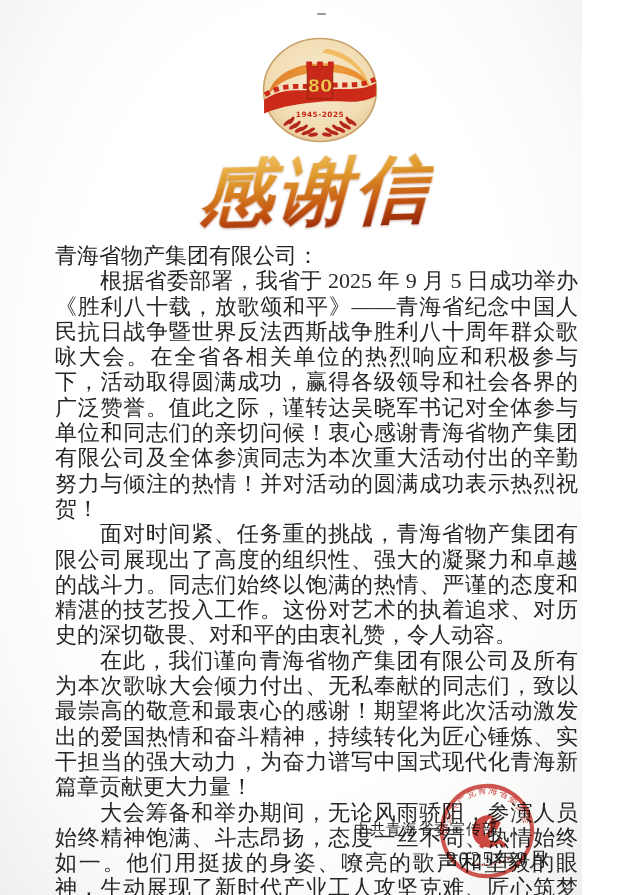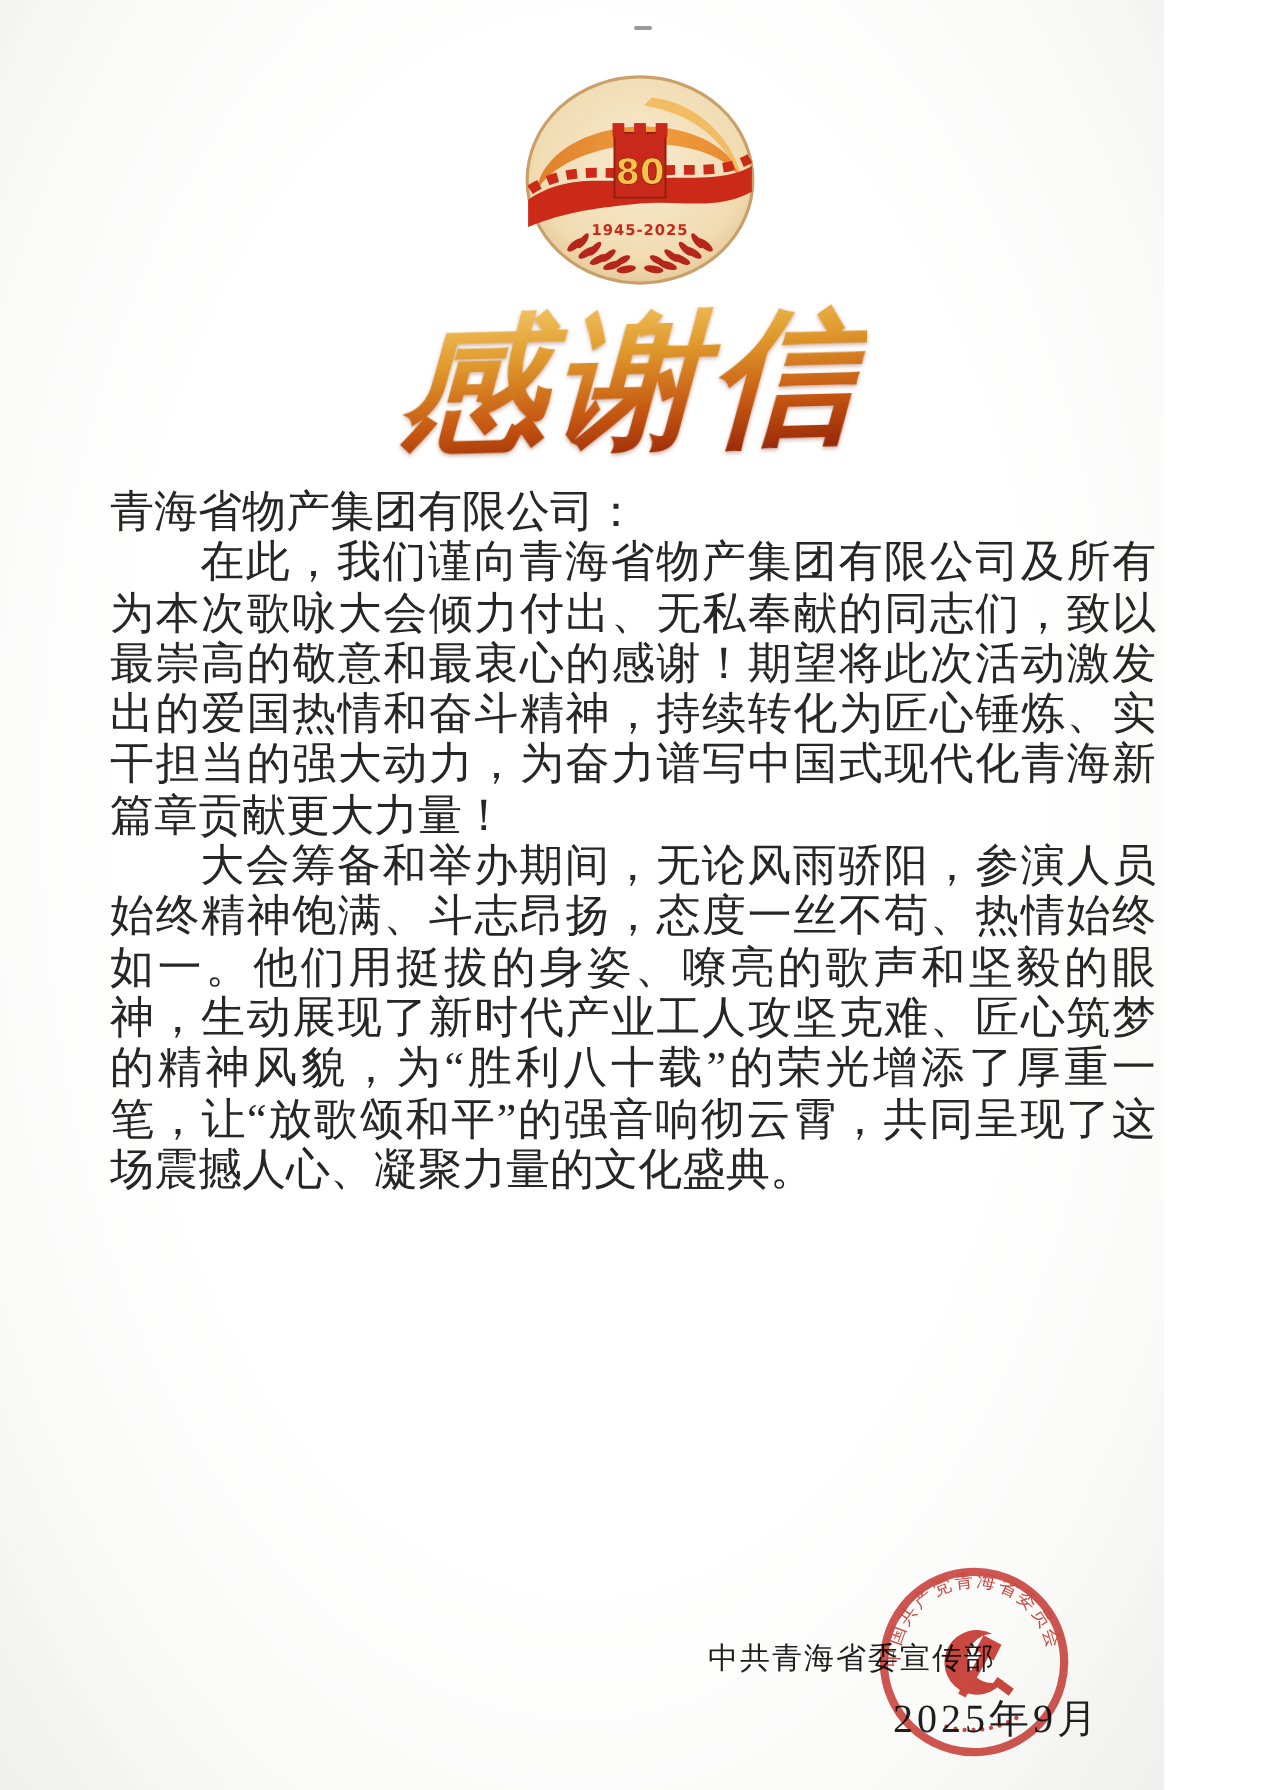--- a/index.html
+++ b/index.html
@@ -120,20 +120,22 @@
       </g>
     </svg>
   </div>
 
   <div class="title-wrap">
     <span class="title-text">感谢信</span>
   </div>
 
   <div class="letter">
     <p>青海省物产集团有限公司：</p>
+    <p class="indent">根据省委部署，我省于 2025 年 9 月 5 日成功举办《胜利八十载，放歌颂和平》——青海省纪念中国人民抗日战争暨世界反法西斯战争胜利八十周年群众歌咏大会。在全省各相关单位的热烈响应和积极参与下，活动取得圆满成功，赢得各级领导和社会各界的广泛赞誉。值此之际，谨转达吴晓军书记对全体参与单位和同志们的亲切问候！衷心感谢青海省物产集团有限公司及全体参演同志为本次重大活动付出的辛勤努力与倾注的热情！并对活动的圆满成功表示热烈祝贺！</p>
+    <p class="indent">面对时间紧、任务重的挑战，青海省物产集团有限公司展现出了高度的组织性、强大的凝聚力和卓越的战斗力。同志们始终以饱满的热情、严谨的态度和精湛的技艺投入工作。这份对艺术的执着追求、对历史的深切敬畏、对和平的由衷礼赞，令人动容。</p>
     <p class="indent">在此，我们谨向青海省物产集团有限公司及所有为本次歌咏大会倾力付出、无私奉献的同志们，致以最崇高的敬意和最衷心的感谢！期望将此次活动激发出的爱国热情和奋斗精神，持续转化为匠心锤炼、实干担当的强大动力，为奋力谱写中国式现代化青海新篇章贡献更大力量！</p>
     <p class="indent">大会筹备和举办期间，无论风雨骄阳，参演人员始终精神饱满、斗志昂扬，态度一丝不苟、热情始终如一。他们用挺拔的身姿、嘹亮的歌声和坚毅的眼神，生动展现了新时代产业工人攻坚克难、匠心筑梦的精神风貌，为“胜利八十载”的荣光增添了厚重一笔，让“放歌颂和平”的强音响彻云霄，共同呈现了这场震撼人心、凝聚力量的文化盛典。</p>
   </div>
 
   <div class="sig-org">中共青海省委宣传部</div>
   <div class="sig-date">2025年9月</div>
 
   <div class="seal">
     <svg viewBox="0 0 100 100">
       <defs>

